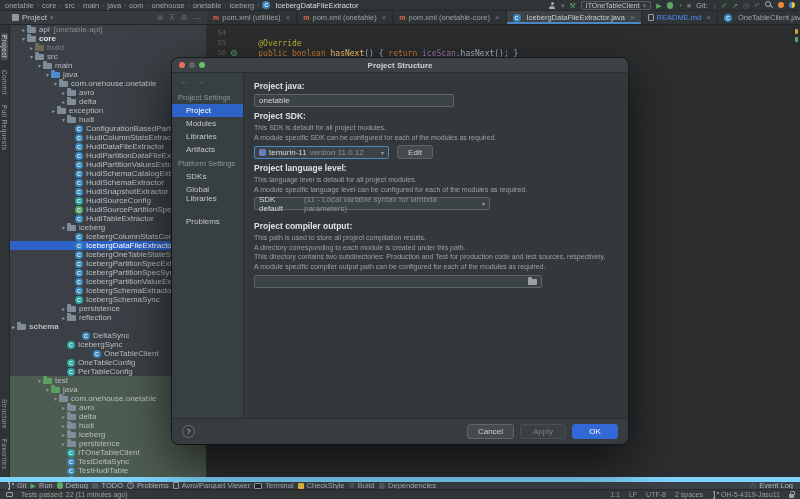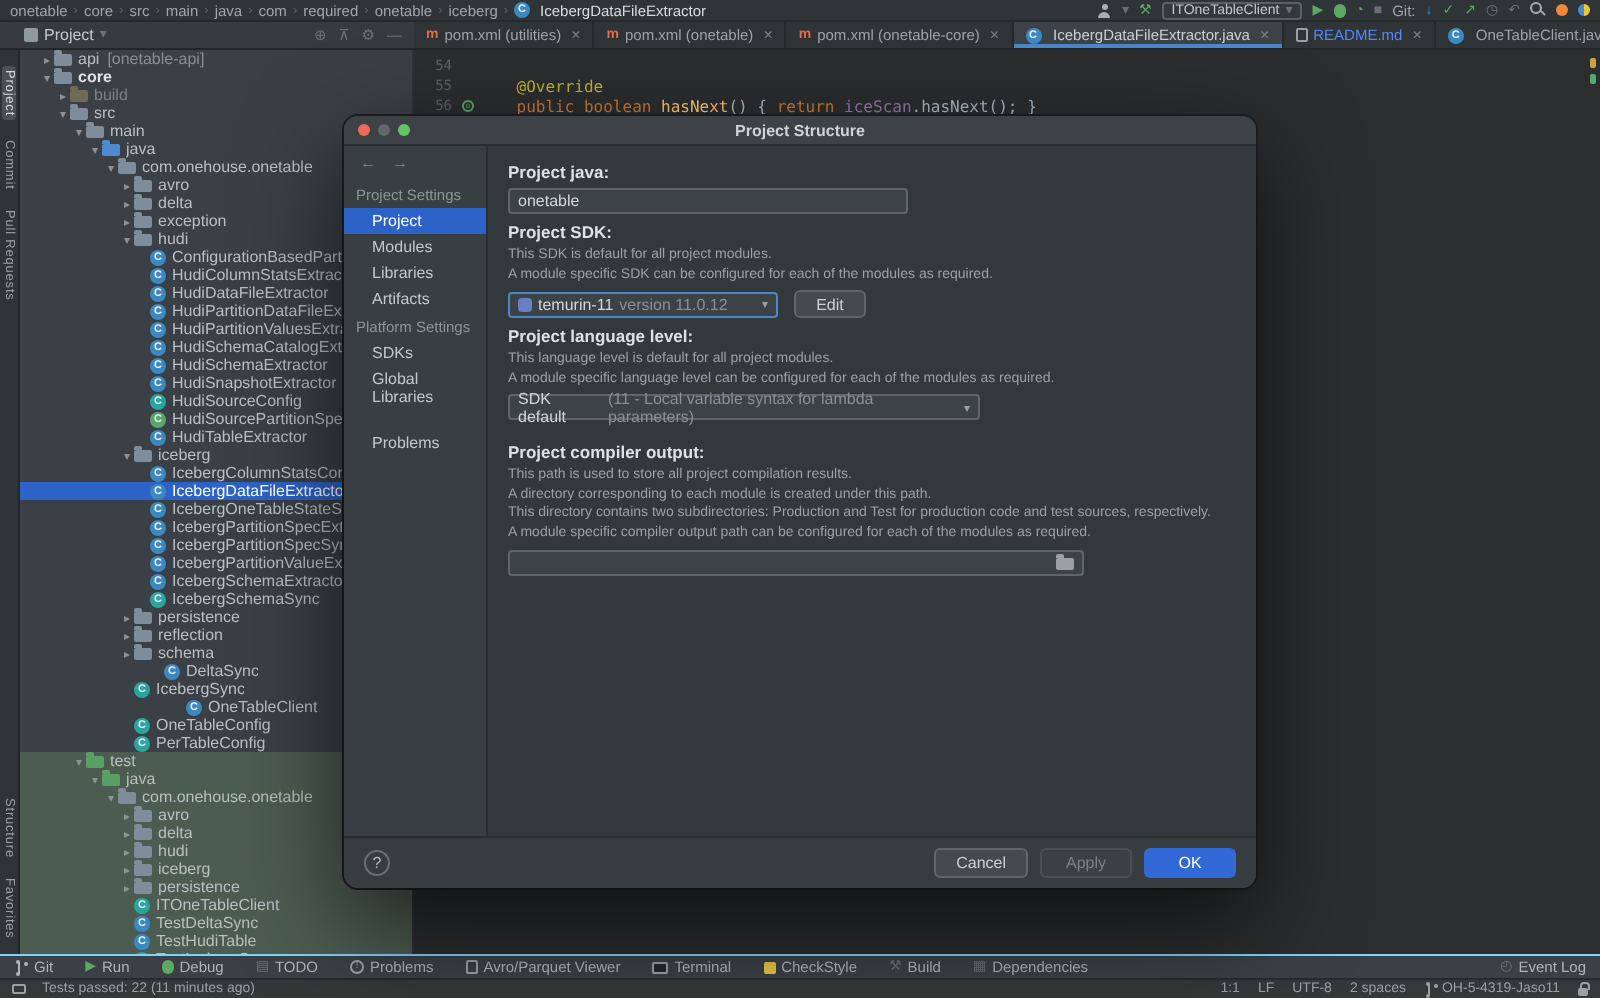--- a/index.html
+++ b/index.html
@@ -72,21 +72,21 @@
   .textra{color:#888f93;margin-left:4px}
   
   .editor{flex:1;background:#2b2d2e;position:relative;font-family:"DejaVu Sans Mono",monospace;font-size:8px;overflow:hidden;padding-top:3px}
   .eline{display:flex;height:10px;align-items:center;white-space:pre}
   .gut{width:22px;flex:none;text-align:right;color:#606366;font-size:7px;padding-right:3px}
   .gicon{width:10px;flex:none;display:flex;justify-content:center}
   .ovr{width:6px;height:6px;border:1px solid #59a869;border-radius:50%;color:#59a869;font-size:4px;line-height:4px;text-align:center}
   .tk-ann{color:#bbb529}.tk-kw{color:#cc7832;font-weight:normal}.tk-fn{color:#ffc66b}.tk-fld{color:#9876aa}.tk-pl{color:#a9b7c6}
   .scrollmark{position:absolute;right:2px;width:3px;height:5px;border-radius:1px}
   
-  .btoolbar{height:12px;flex:none;background:#3a4045;border-top:1px solid #7dd3fc;display:flex;align-items:center;gap:16px;padding:0 7px;font-size:7.5px;color:#aeb4b8}
+  .btoolbar{height:12px;flex:none;background:#3a4045;border-top:5px solid #7dd3fc;display:flex;align-items:center;gap:4px;padding:0 7px;font-size:7.5px;color:#aeb4b8}
   .btool{display:flex;align-items:center;gap:3px}
   .btool .g{font-size:7px}
   .ev{margin-left:auto;display:flex;align-items:center;gap:3px}
   .statusbar{height:10px;flex:none;background:#333839;border-top:1px solid #272b2d;display:flex;align-items:center;gap:8px;padding:0 6px;font-size:7px;color:#9aa0a4}
   .st-right{margin-left:auto;display:flex;align-items:center;gap:9px}
   .st-seg{display:flex;align-items:center;gap:2px}
   
   .dialog{position:absolute;left:172px;top:58px;width:456px;height:386px;background:#33383b;border-radius:7px;box-shadow:0 18px 50px rgba(0,0,0,.65),0 0 0 1px #1d2022;z-index:10;display:flex;flex-direction:column;overflow:hidden}
   .dtitle{height:15px;flex:none;background:#3c4245;border-bottom:1px solid #2a2e30;display:flex;align-items:center;position:relative}
   .lights{position:absolute;left:7px;display:flex;gap:4px}
@@ -133,21 +133,21 @@
         <span class="crumb">core</span>
         <span class="crumb-sep">›</span>
         <span class="crumb">src</span>
         <span class="crumb-sep">›</span>
         <span class="crumb">main</span>
         <span class="crumb-sep">›</span>
         <span class="crumb">java</span>
         <span class="crumb-sep">›</span>
         <span class="crumb">com</span>
         <span class="crumb-sep">›</span>
-        <span class="crumb">required</span>
+        <span class="crumb">onehouse</span>
         <span class="crumb-sep">›</span>
         <span class="crumb">onetable</span>
         <span class="crumb-sep">›</span>
         <span class="crumb">iceberg</span>
         <span class="crumb-sep">›</span>
         <span class="crumb current" style="display: flex; align-items: center; gap: 2px;">
           <span class="cic">C</span>
           <span> IcebergDataFileExtractor</span>
         </span>
       </div>
@@ -270,21 +270,21 @@
         <div class="trow" style="padding-left: 50px;">
           <span class="chev">▸</span>
           <span class="fic"></span>
           <span class="tlabel">avro</span>
         </div>
         <div class="trow" style="padding-left: 50px;">
           <span class="chev">▸</span>
           <span class="fic"></span>
           <span class="tlabel">delta</span>
         </div>
-        <div class="trow" style="padding-left: 50px;">
+        <div class="trow" style="padding-left: 40px;">
           <span class="chev">▸</span>
           <span class="fic"></span>
           <span class="tlabel">exception</span>
         </div>
         <div class="trow" style="padding-left: 50px;">
           <span class="chev">▾</span>
           <span class="fic"></span>
           <span class="tlabel">hudi</span>
         </div>
         <div class="trow" style="padding-left: 58px;">
@@ -390,21 +390,21 @@
         <div class="trow" style="padding-left: 50px;">
           <span class="chev">▸</span>
           <span class="fic"></span>
           <span class="tlabel">persistence</span>
         </div>
         <div class="trow" style="padding-left: 50px;">
           <span class="chev">▸</span>
           <span class="fic"></span>
           <span class="tlabel">reflection</span>
         </div>
-        <div class="trow" style="padding-left: 50px;">
+        <div class="trow" style=" font-weight: bold;">
           <span class="chev">▸</span>
           <span class="fic"></span>
           <span class="tlabel">schema</span>
         </div>
         <div class="trow" style="padding-left: 65px;">
           <span class="chev"></span>
           <span class="cic">C</span>
           <span class="tlabel">DeltaSync</span>
         </div>
         <div class="trow" style="padding-left: 50px;">

